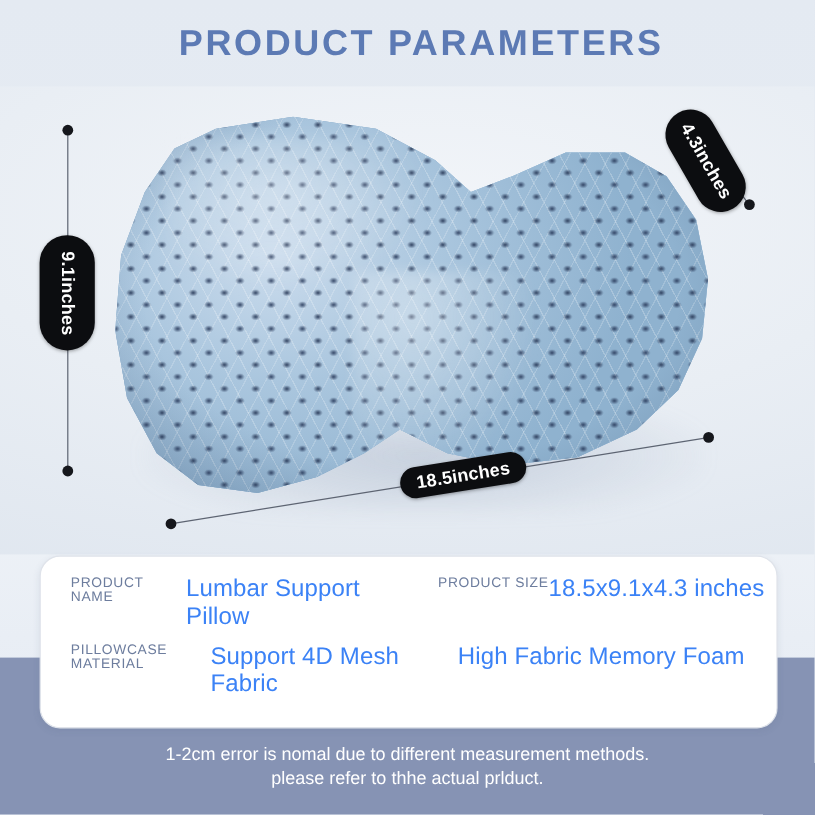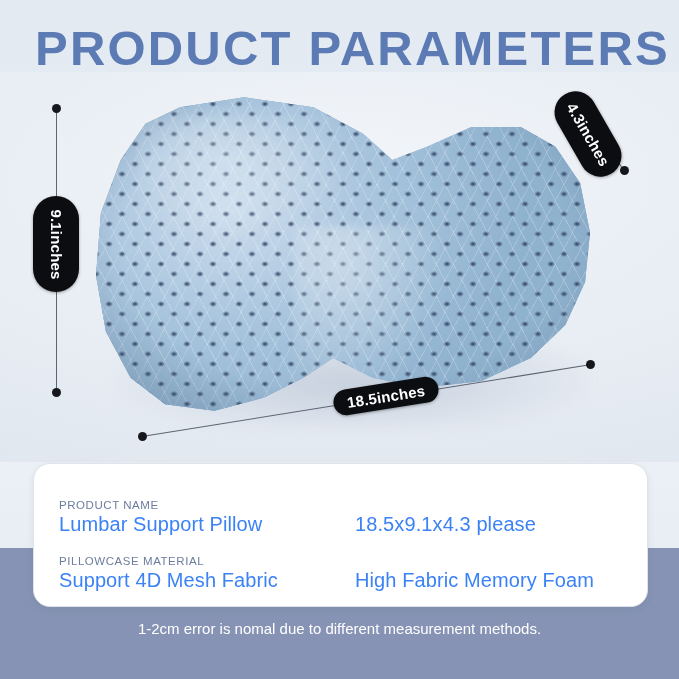--- a/index.html
+++ b/index.html
@@ -12,21 +12,21 @@
   #stage{
     position:absolute;inset:0;
     background:linear-gradient(180deg,#e4eaf2 0%,#e6ecf3 40%,#eef2f7 62%,#e9eef5 78%,#e4eaf2 100%);
     overflow:hidden;
   }
 
   
   .title{
     position:absolute;left:0;right:12px;top:20px;
     text-align:center;
-    font-size:49px;
+    font-size:30px;
     font-weight:bold;
     letter-spacing:2.2px;
     color:#5c7ab4;
     white-space:nowrap;
     margin-left:35px;
   }
 
   
   .photo{
     position:absolute;left:0;top:72px;width:679px;height:390px;
@@ -202,21 +202,21 @@
     letter-spacing:.55px;
     color:#6d7d9e;
     text-transform:uppercase;
     margin-bottom:2px;
   }
   .spec-value{
     font-size:20px;
     color:#3b82f6;
     letter-spacing:.1px;
   }
-  .cell{display:flex;flex-direction:column;justify-content:flex-end;}
+  .cell{display:flex;flex-direction:row;justify-content:center;}
 </style>
 </head>
 <body>
 
 <div id="stage">
 
   <div class="title">PRODUCT PARAMETERS</div>
 
   <div class="photo">
     <div class="photo-bg"></div>
@@ -251,28 +251,30 @@
   </div>
 
   <div class="band"></div>
 
   <div class="card">
     <div class="cell">
       <div class="spec-label">PRODUCT NAME</div>
       <div class="spec-value">Lumbar Support Pillow</div>
     </div>
     <div class="cell">
-      <div class="spec-value">18.5x9.1x4.3 please</div>
+      <div class="spec-label">PRODUCT SIZE</div>
+      <div class="spec-value">18.5x9.1x4.3 inches</div>
     </div>
     <div class="cell">
       <div class="spec-label">PILLOWCASE MATERIAL</div>
       <div class="spec-value">Support 4D Mesh Fabric</div>
     </div>
     <div class="cell">
       <div class="spec-value">High Fabric Memory Foam</div>
     </div>
   </div>
 
   <div class="disclaimer">
     <div>1-2cm error is nomal due to different measurement methods.</div>
+    <div>please refer to thhe actual prlduct.</div>
   </div>
 
 </div>
 
 </body></html>

